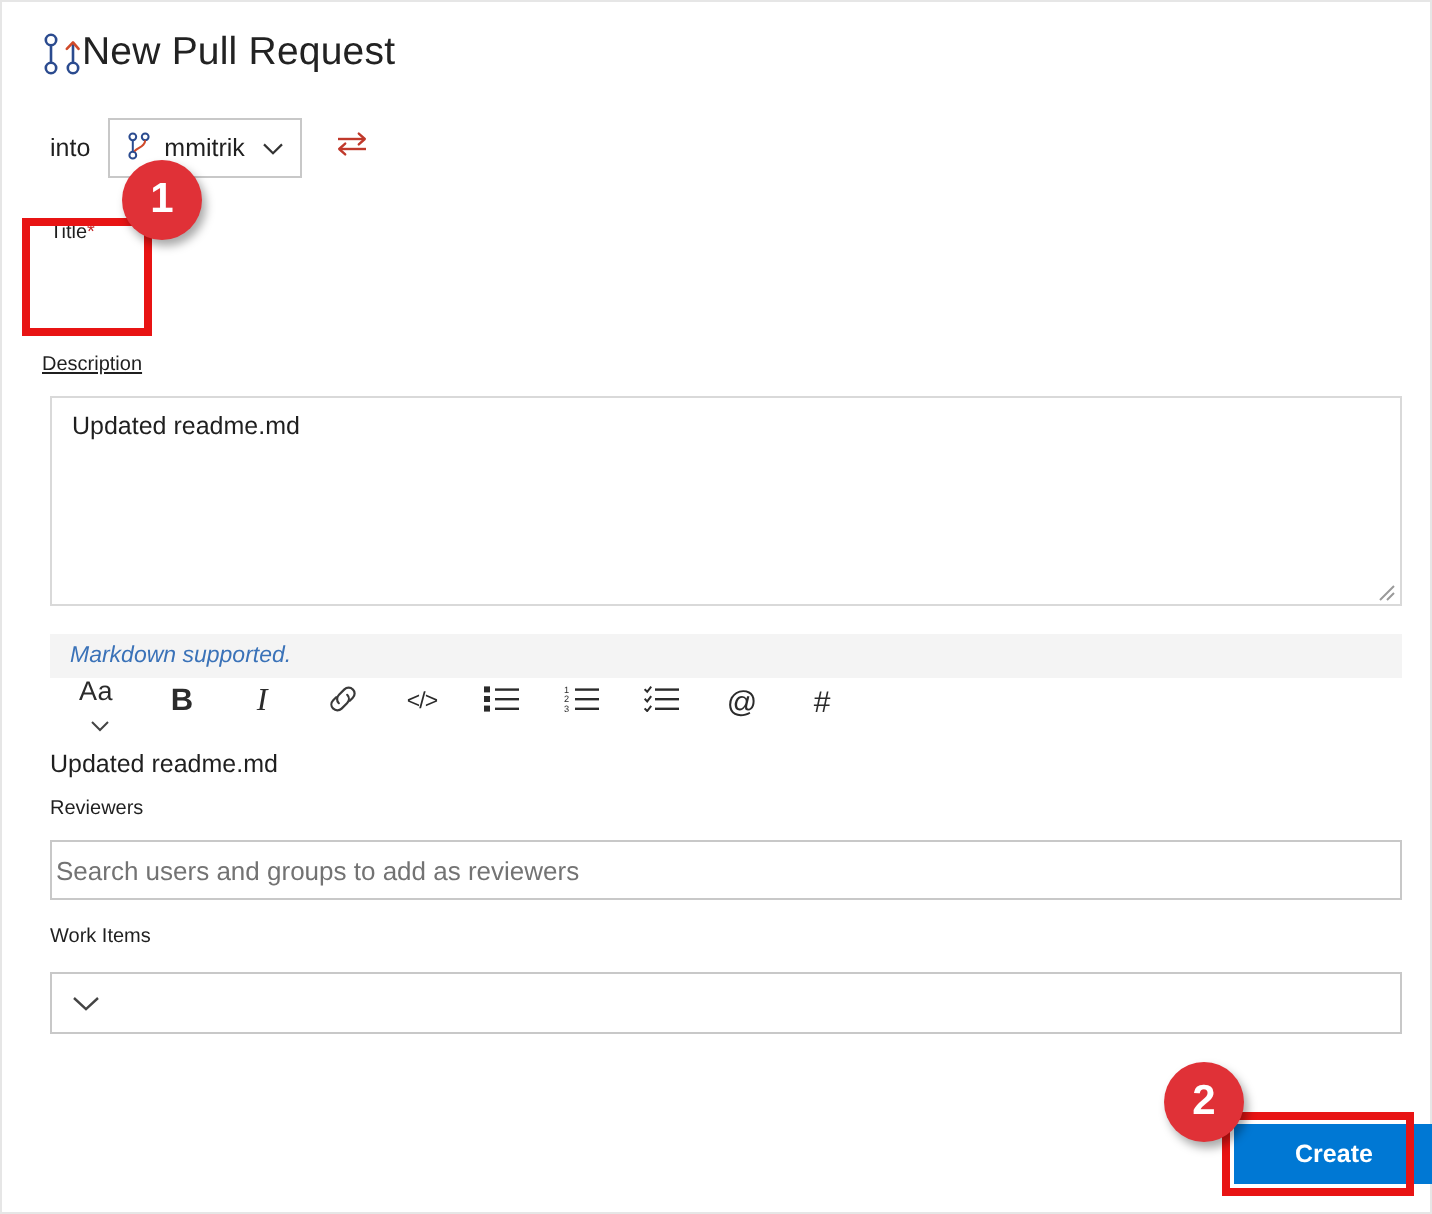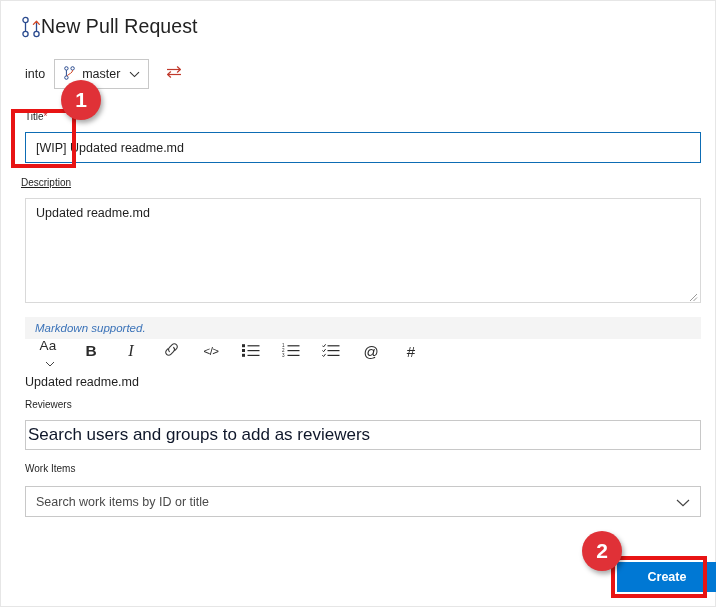--- a/index.html
+++ b/index.html
@@ -228,22 +228,22 @@
     margin-left: 6px;
     display: flex;
     align-items: center;
     justify-content: center;
     cursor: pointer;
     font-size: 13px;
     font-weight: bold;
     color: #1f1f1f;
   }
   .rev-placeholder {
-    font-size: 17px;
-    color: #0f172a;
+    font-size: 13px;
+    color: #737373;
     margin-left: 2px;
     white-space: nowrap;
   }
 
   
   #wi-label { left: 24px; top: 462px; }
   .wi-box {
     position: absolute;
     left: 24px;
     top: 485px;
@@ -333,21 +333,21 @@
     <div class="branch-box">
       <span>
         <svg class="branch-glyph" viewBox="0 0 11 14" fill="none" xmlns="http://www.w3.org/2000/svg">
           <circle cx="2.4" cy="2.4" r="1.7" stroke="#2b4b8f" stroke-width="1"></circle>
           <circle cx="2.4" cy="11.6" r="1.7" stroke="#2b4b8f" stroke-width="1"></circle>
           <circle cx="8.6" cy="2.4" r="1.7" stroke="#2b4b8f" stroke-width="1"></circle>
           <line x1="2.4" y1="4.1" x2="2.4" y2="9.9" stroke="#2b4b8f" stroke-width="1"></line>
           <path d="M8.6 4.1 C8.6 7.2 5.2 7.6 3.2 9.6" stroke="#d04a2a" stroke-width="1" fill="none"></path>
         </svg>
       </span>
-      <span>master</span>
+      <span>mmitrik</span>
       <span class="chev">
         <svg width="11" height="7" viewBox="0 0 11 7" fill="none" xmlns="http://www.w3.org/2000/svg">
           <path d="M1 1.2 L5.5 5.6 L10 1.2" stroke="#333" stroke-width="1.1" fill="none"></path>
         </svg>
       </span>
     </div>
 
     <div class="swap-btn">
       <span>
         <svg width="18" height="16" viewBox="0 0 18 16" fill="none" xmlns="http://www.w3.org/2000/svg">
@@ -356,21 +356,20 @@
           <path d="M16 10.5 H3" stroke="#c0392b" stroke-width="1.2"></path>
           <path d="M5.6 7.8 L2.6 10.5 L5.6 13.2" stroke="#c0392b" stroke-width="1.2" fill="none" stroke-linecap="round" stroke-linejoin="round"></path>
         </svg>
       </span>
     </div>
   </div>
 
   <div class="field-label" id="title-label">
     <span>Title</span><span class="req-star">*</span>
   </div>
-  <input class="text-input focused" id="title-input" type="text" value="[WIP] Updated readme.md" style="">
 
   <div class="field-label" id="desc-label">Description</div>
   <div class="desc-box">
     <div class="desc-text">Updated readme.md</div>
     <span class="resize-handle">
       <svg width="12" height="12" viewBox="0 0 12 12" fill="none" xmlns="http://www.w3.org/2000/svg">
         <path d="M11 4 L4 11 M11 7.5 L7.5 11" stroke="#9a9a9a" stroke-width="1"></path>
       </svg>
     </span>
   </div>
@@ -459,21 +458,20 @@
 
   <div class="preview-text">Updated readme.md</div>
 
   <div class="field-label" id="rev-label">Reviewers</div>
   <div class="rev-box">
     <span class="rev-placeholder">Search users and groups to add as reviewers</span>
   </div>
 
   <div class="field-label" id="wi-label">Work Items</div>
   <div class="wi-box">
-    <span class="wi-placeholder">Search work items by ID or title</span>
     <span>
       <svg width="14" height="8" viewBox="0 0 14 8" fill="none" xmlns="http://www.w3.org/2000/svg">
         <path d="M1 1 L7 6.6 L13 1" stroke="#444" stroke-width="1.2" fill="none"></path>
       </svg>
     </span>
   </div>
 
   <button class="create-btn">Create</button>
 
   <div class="anno-rect" id="anno-rect-1"></div>

